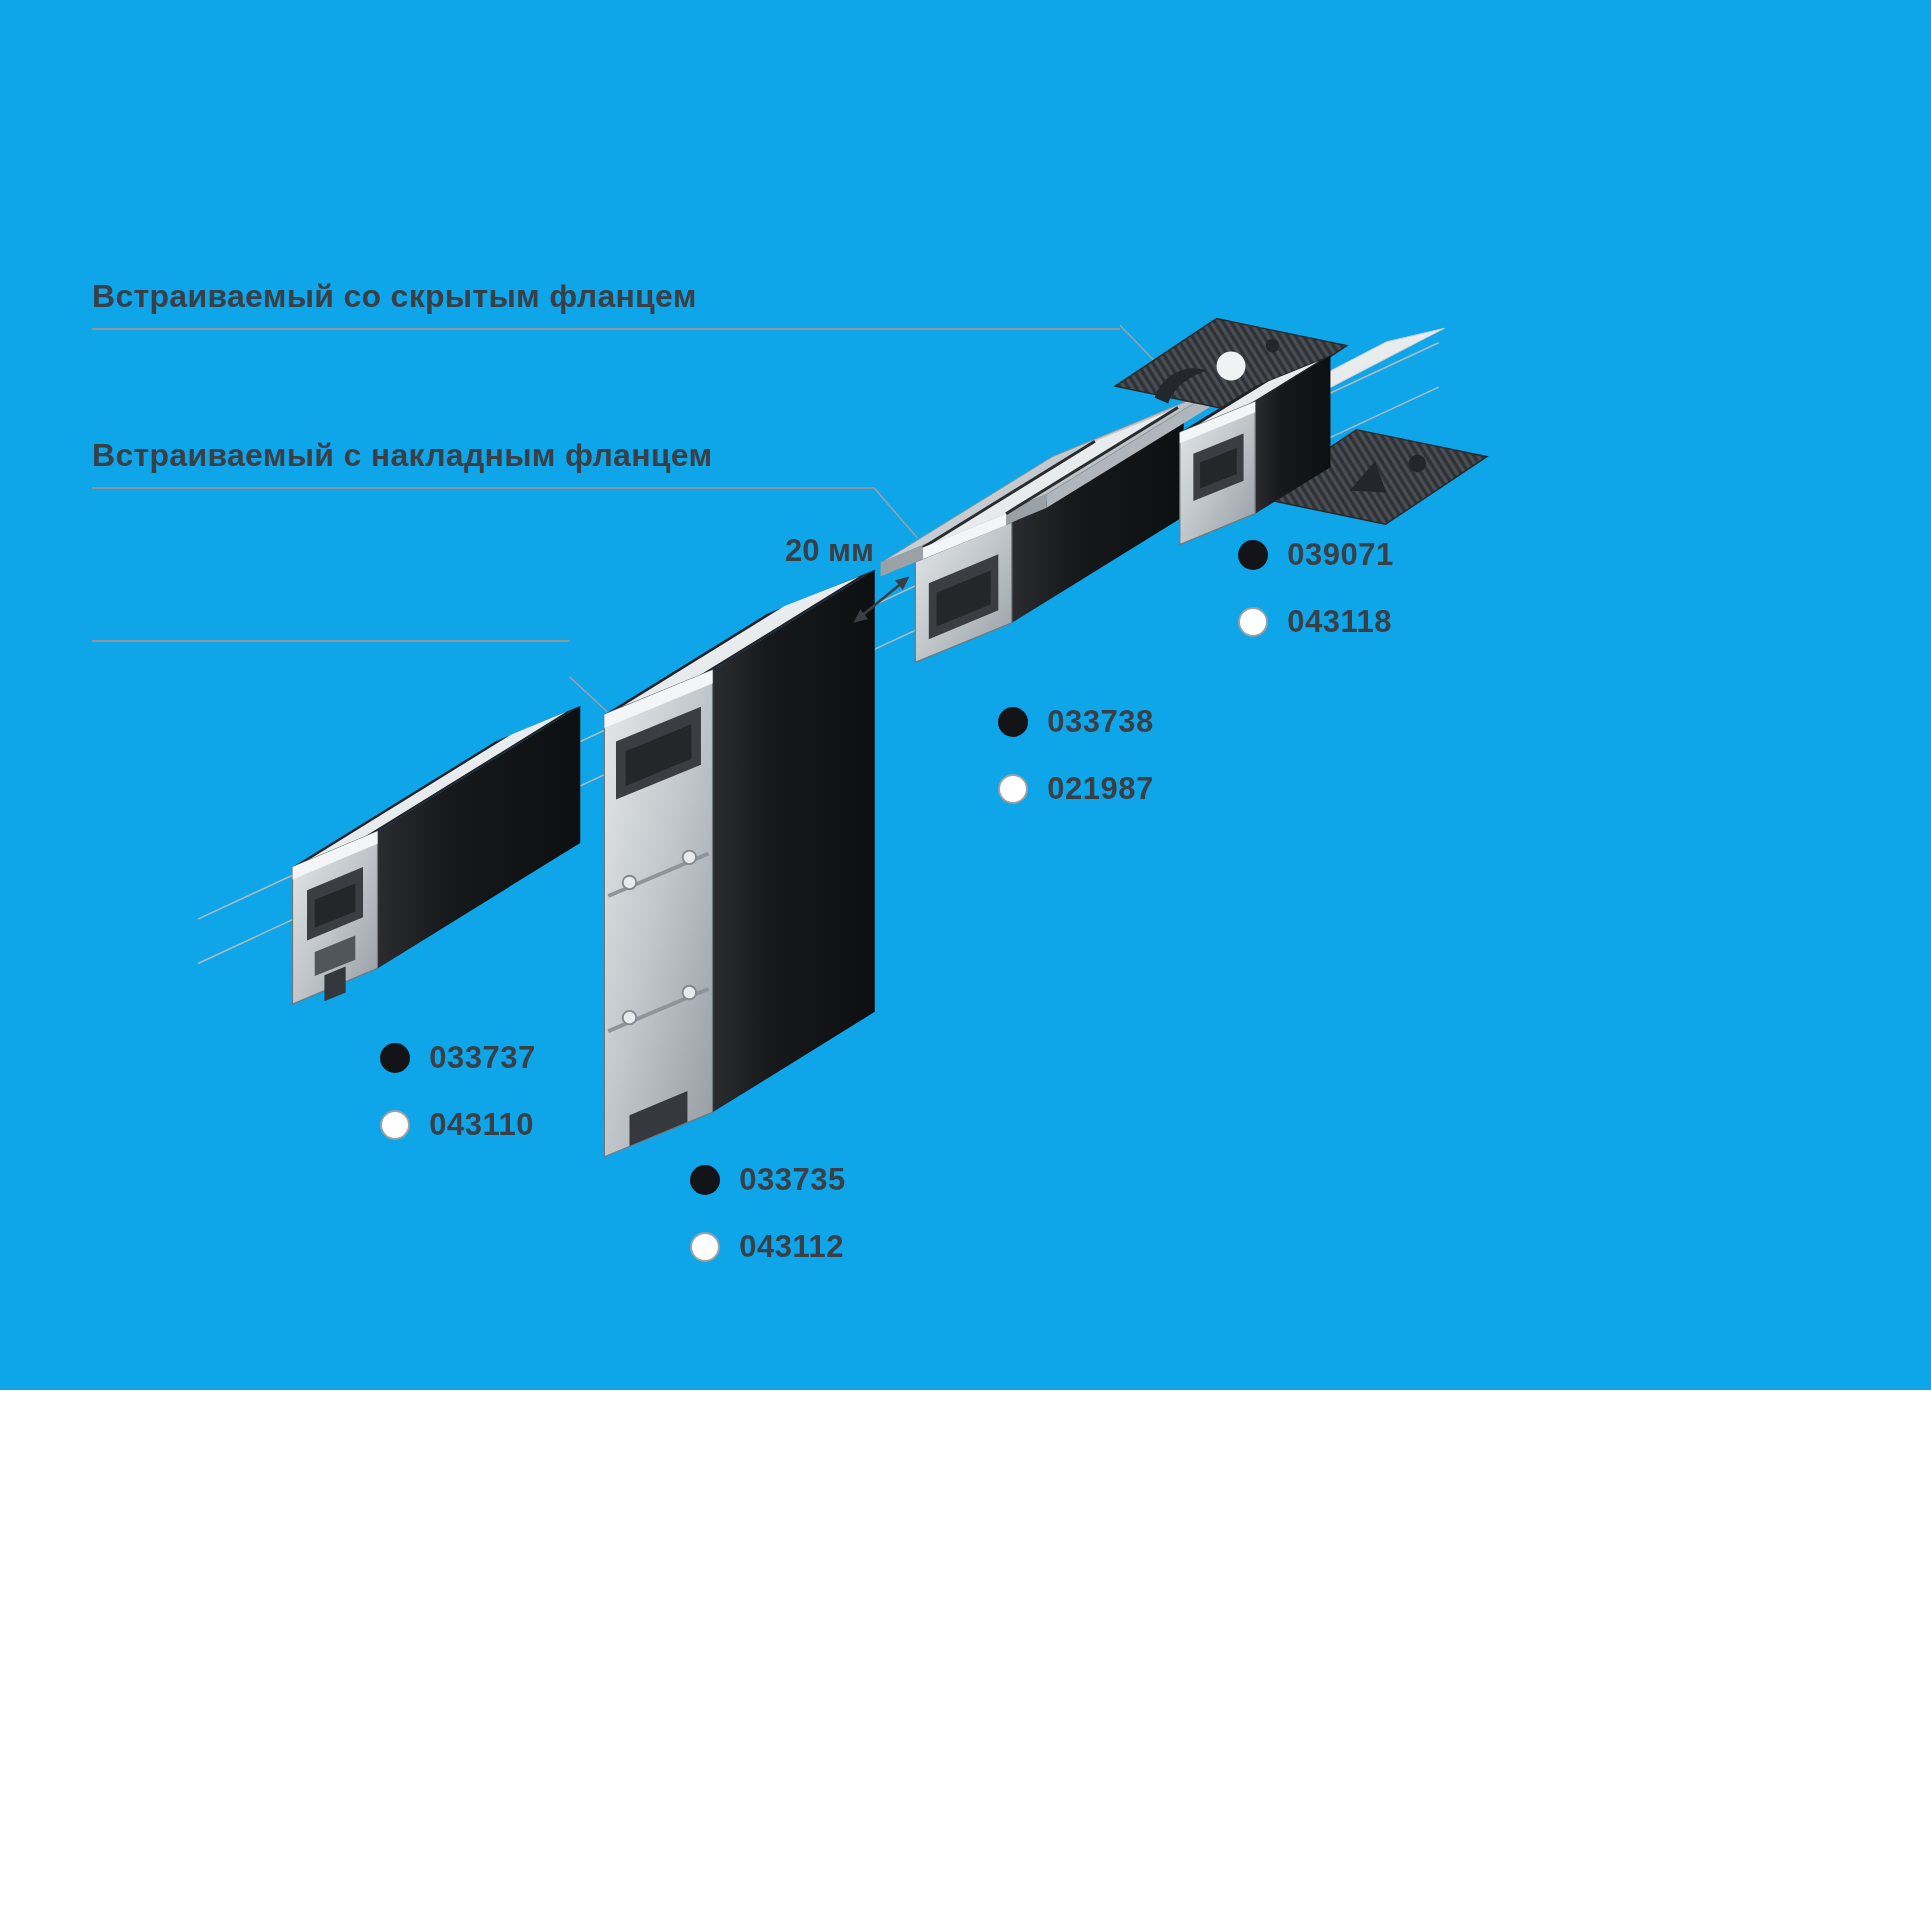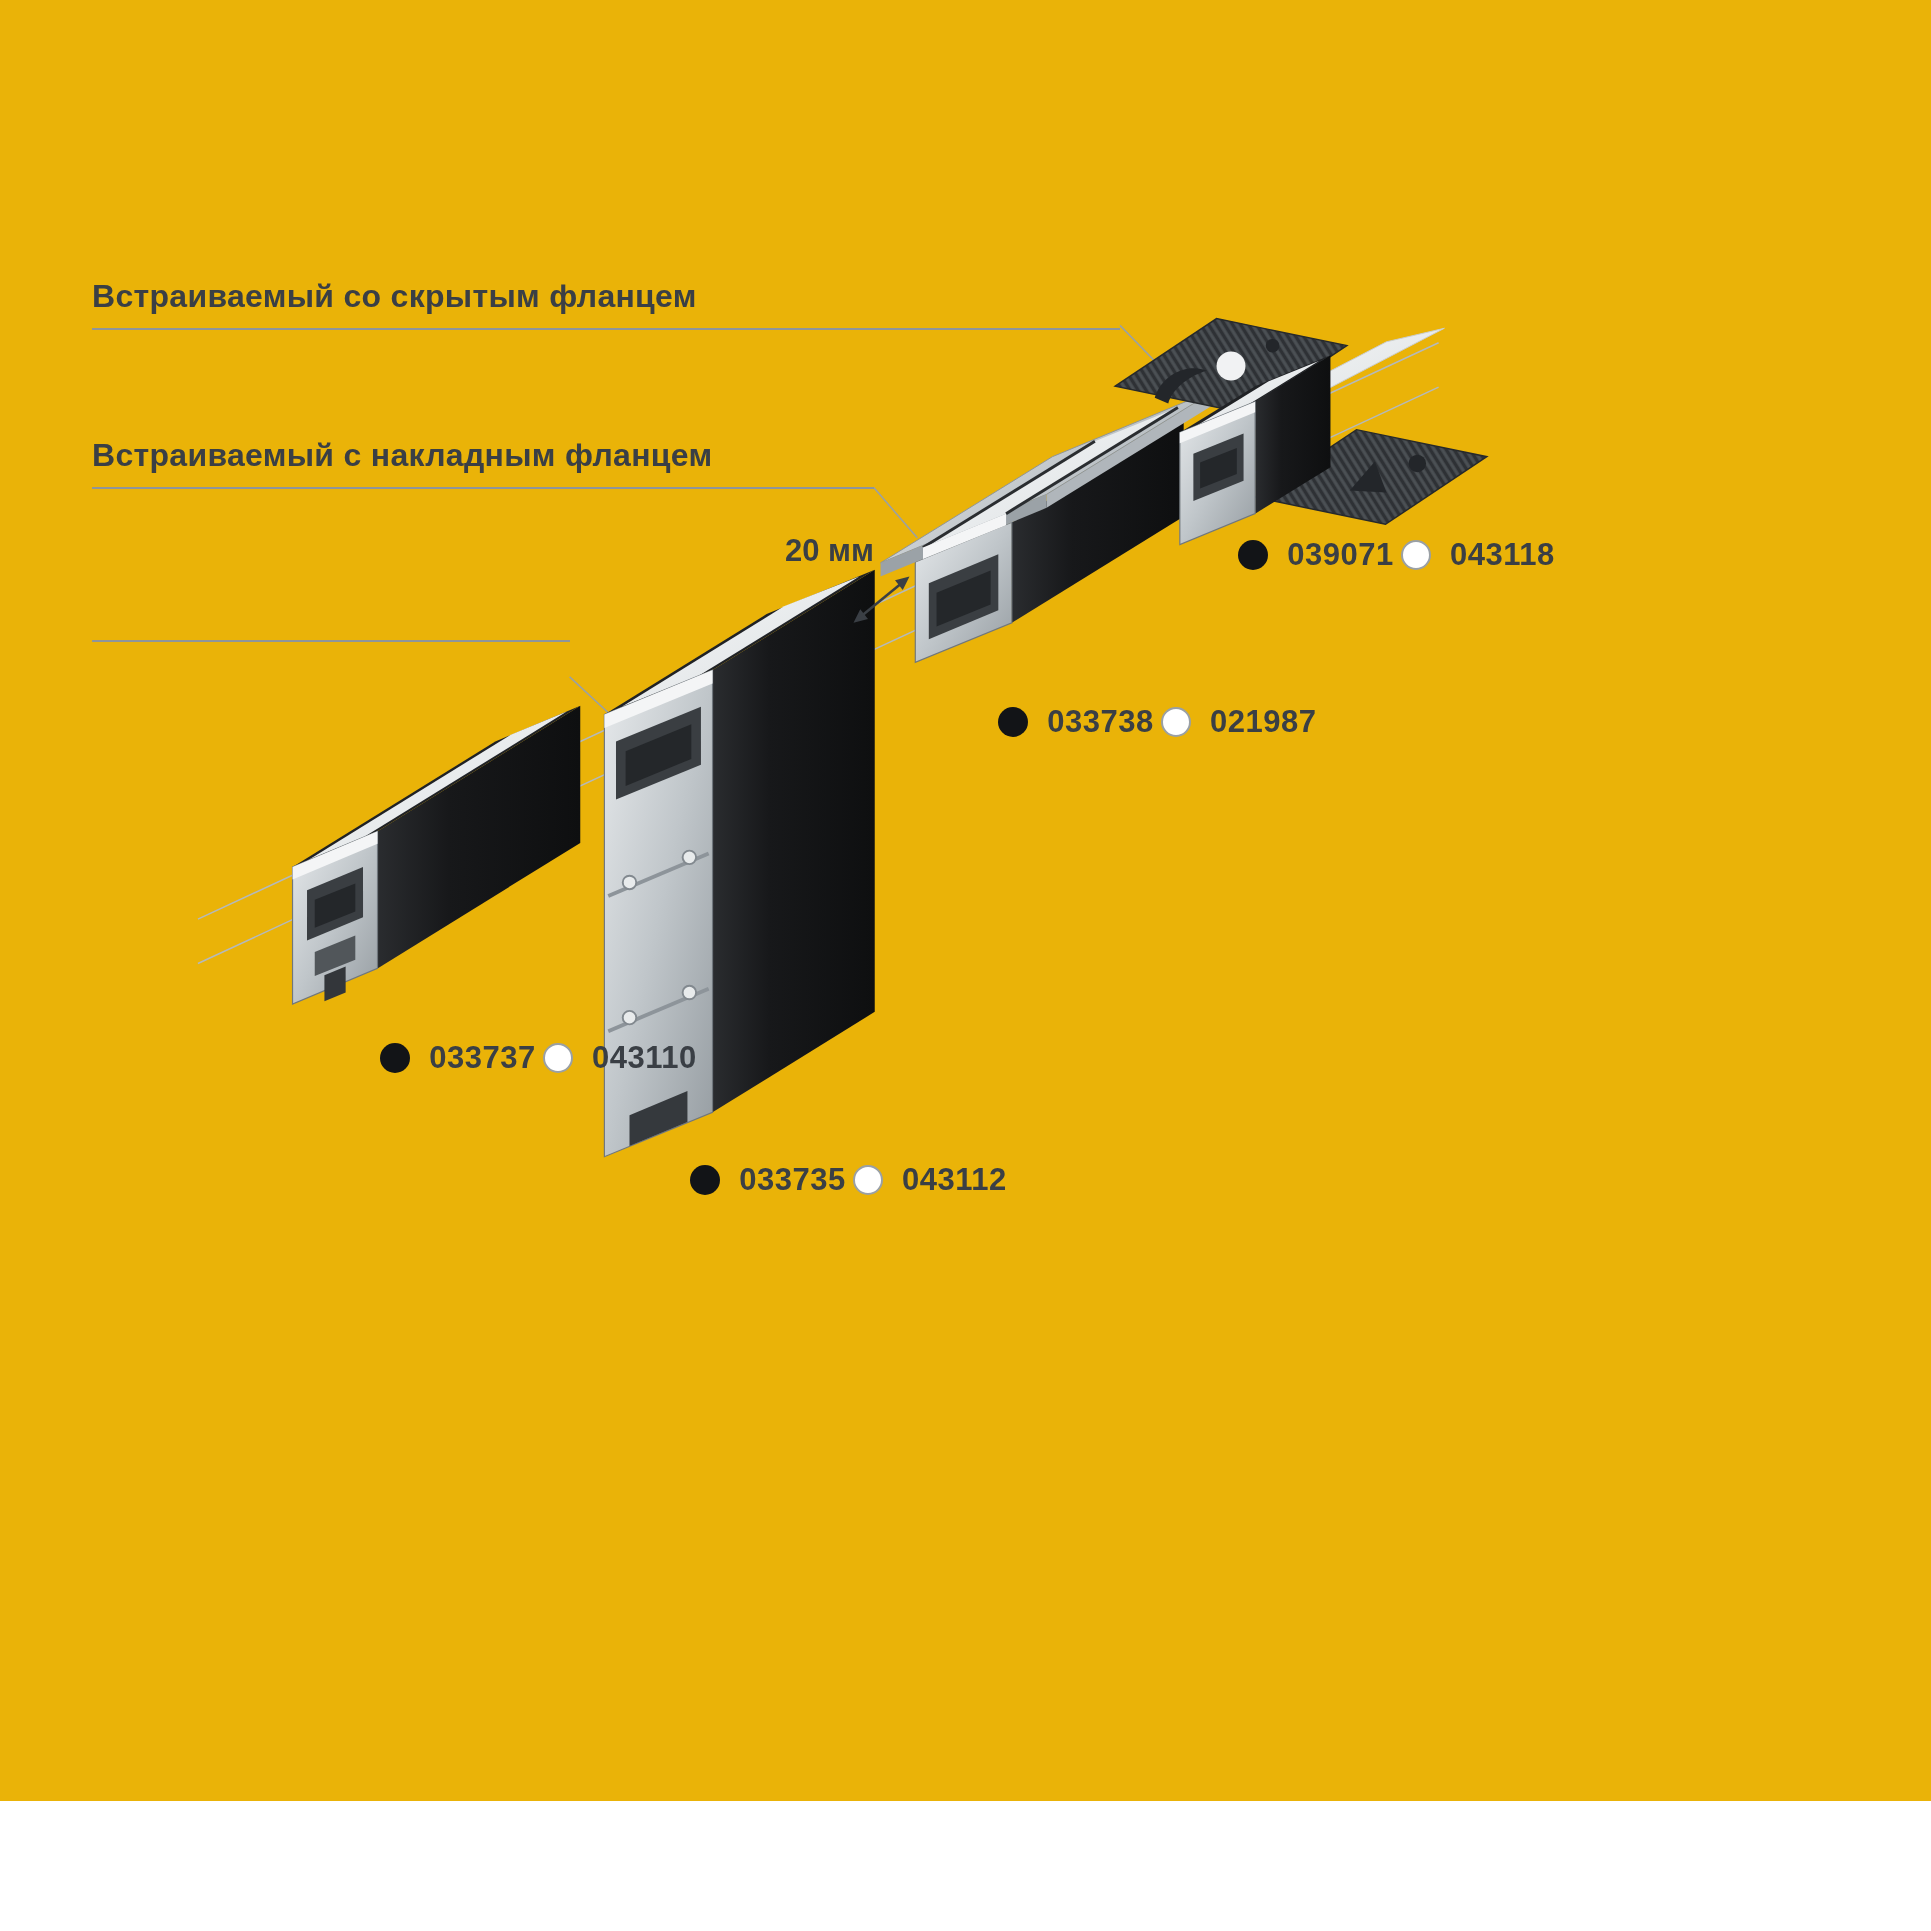--- a/index.html
+++ b/index.html
@@ -1,19 +1,19 @@
 <!DOCTYPE html>
 <html><head>
 <meta charset="utf-8">
 <style>
   html,body{margin:0;padding:0;background:#ffffff;}
   .canvas{
     position:relative;
-    width:1931px;height:1801px;
-    background:#eab308;
+    width:1931px;height:1390px;
+    background:#0ea5e9;
     font-family:"Liberation Sans", sans-serif;
     color:#3a3f45;
     overflow:hidden;
   }
   .canvas > svg{position:absolute;left:0;top:0;}
   .label-block{position:absolute;}
   .label-text{
     display:block;
     font-size:32px;
     font-weight:700;
@@ -21,21 +21,21 @@
     color:#3a3f45;
     white-space:nowrap;
   }
   .underline{height:2.9px;background:#8f959a;margin-top:12.6px;}
   .dim-label{
     position:absolute;
     font-size:31px;font-weight:700;color:#3a3f45;white-space:nowrap;margin-left:40px;
   }
   .code-pair{
     position:absolute;
-    display:flex;flex-direction:row;gap:7px;
+    display:flex;flex-direction:column;gap:31px;
   }
   .code-row{display:flex;align-items:center;gap:19.3px;}
   .code-text{font-size:31px;font-weight:700;color:#3a3f45;letter-spacing:0.5px;}
   .dot{width:30px;height:30px;border-radius:50%;box-sizing:border-box;flex:0 0 auto;}
   .dot-black{background:#121417;}
   .dot-white{background:#ffffff;border:2.4px solid #9aa0a5;}
 </style>
 </head>
 <body>
 

